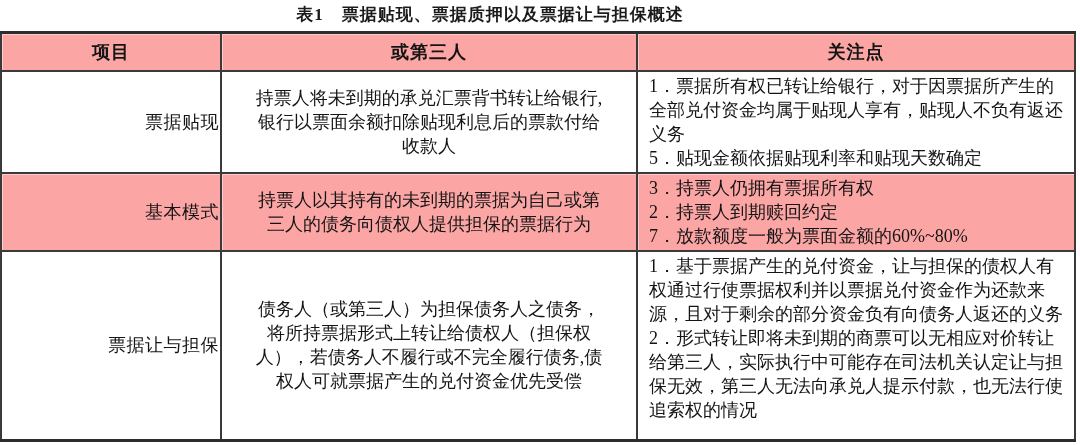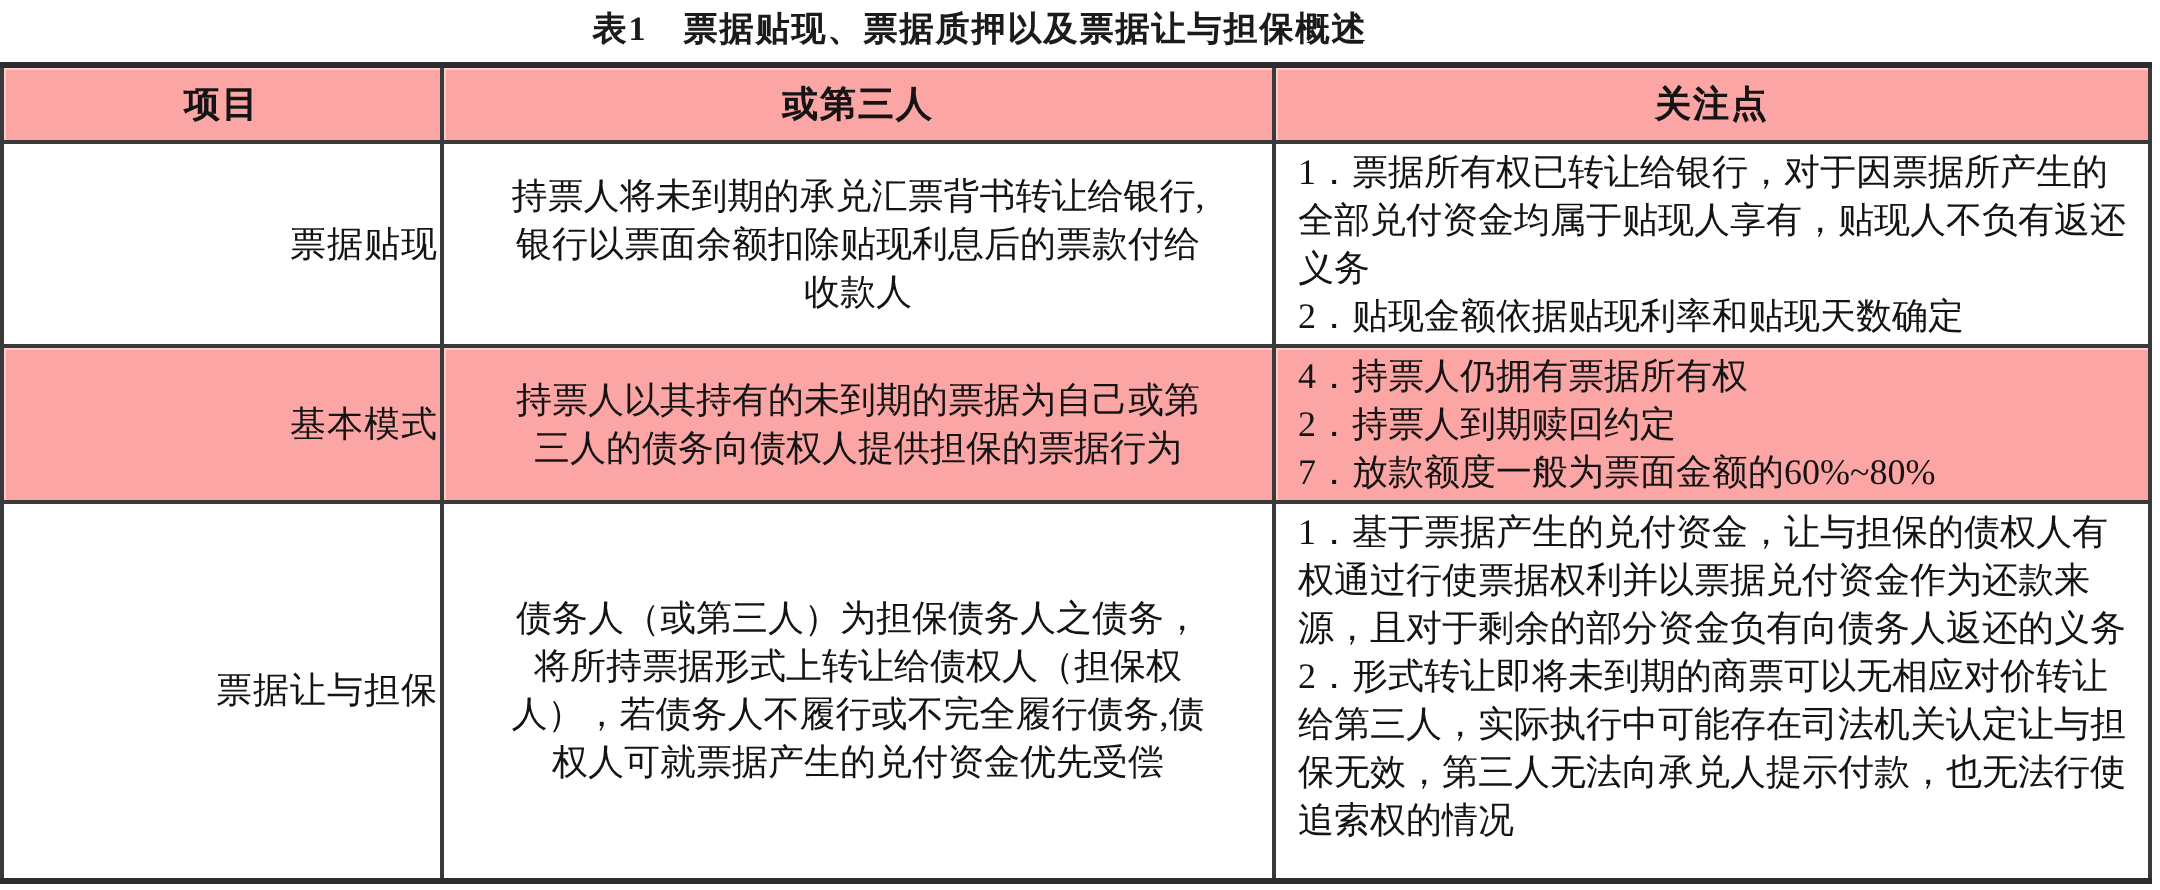--- a/index.html
+++ b/index.html
@@ -96,29 +96,29 @@
         <th class="shade">关注点</th>
       </tr>
     </thead>
     <tbody>
 
       <tr class="r1">
         <td class="cell-item">票据贴现</td>
         <td class="cell-model">持票人将未到期的承兑汇票背书转让给银行,银行以票面余额扣除贴现利息后的票款付给收款人</td>
         <td class="cell-focus">
           <p class="fi">1．票据所有权已转让给银行，对于因票据所产生的全部兑付资金均属于贴现人享有，贴现人不负有返还义务</p>
-          <p class="fi">2．贴现金额依据贴现利率和贴现天数确定</p>
+          <p class="fi">5．贴现金额依据贴现利率和贴现天数确定</p>
         </td>
       </tr>
 
       <tr class="r2">
         <td class="cell-item shade">基本模式</td>
         <td class="cell-model shade">持票人以其持有的未到期的票据为自己或第三人的债务向债权人提供担保的票据行为</td>
         <td class="cell-focus shade">
-          <p class="fi">4．持票人仍拥有票据所有权</p>
+          <p class="fi">3．持票人仍拥有票据所有权</p>
           <p class="fi">2．持票人到期赎回约定</p>
           <p class="fi">7．放款额度一般为票面金额的60%~80%</p>
         </td>
       </tr>
 
       <tr class="r3">
         <td class="cell-item">票据让与担保</td>
         <td class="cell-model">债务人（或第三人）为担保债务人之债务，将所持票据形式上转让给债权人（担保权人），若债务人不履行或不完全履行债务,债权人可就票据产生的兑付资金优先受偿</td>
         <td class="cell-focus">
           <p class="fi">1．基于票据产生的兑付资金，让与担保的债权人有权通过行使票据权利并以票据兑付资金作为还款来源，且对于剩余的部分资金负有向债务人返还的义务</p>

